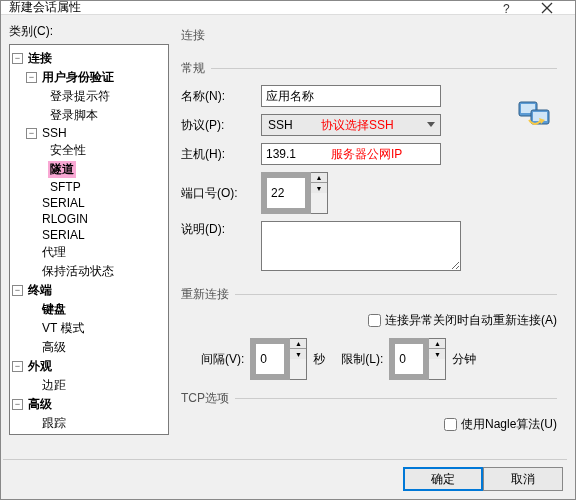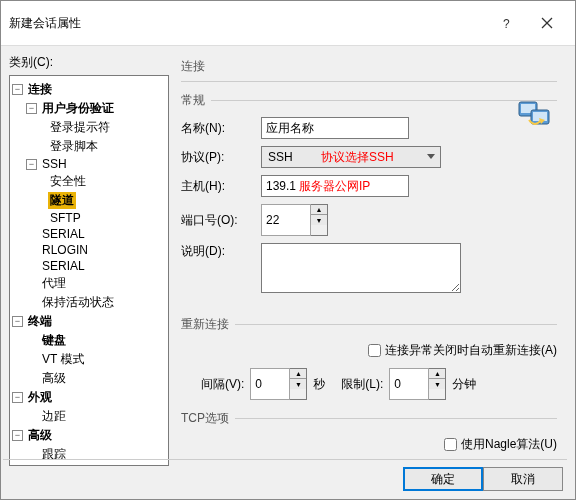--- a/index.html
+++ b/index.html
@@ -1,43 +1,43 @@
 <!DOCTYPE html>
 <html><head>
 <meta charset="utf-8">
 <style>
 * { box-sizing: border-box; font-family: "Microsoft YaHei", "SimSun", sans-serif; font-size: 12px; }
 body { margin: 0; background: #fff; }
 .window { width: 576px; height: 500px; border: 1px solid #888; background: #f0f0f0; position: relative; }
-.titlebar { height: 45px; background: #fff; border-bottom: 1px solid #ddd; display: flex; align-items: center; padding: 0 8px; }
+.titlebar { height: 14px; background: #fff; border-bottom: 1px solid #ddd; display: flex; align-items: center; padding: 0 8px; }
 .titlebar .title { flex: 1; }
 .titlebar .btn { width: 40px; height: 28px; display: flex; align-items: center; justify-content: center; }
 .content { display: flex; padding: 8px; gap: 8px; height: calc(100% - 70px); }
 .left { width: 160px; display: flex; flex-direction: column; }
 .left-label { margin-bottom: 4px; }
 .tree { flex: 1; border: 1px solid #7a7a7a; background: #fff; overflow: auto; padding: 4px 2px; }
 .tree-node { display: flex; align-items: center; padding: 1px 0; white-space: nowrap; cursor: default; }
 .tree-toggle { width: 11px; height: 11px; border: 1px solid #888; display: inline-flex; align-items: center; justify-content: center; font-size: 9px; line-height: 1; margin-right: 3px; color: #555; background: #fff; }
 .tree-spacer { display: inline-block; }
 .tree-label { padding: 0 2px; }
 .bold { font-weight: bold; }
-.selected-node { background: #eab308; }
+.selected-node { background: #f9a8d4; }
 .right { flex: 1; display: flex; flex-direction: column; padding: 4px 10px 0 4px; }
 .section-title { color: #555; margin-bottom: 6px; }
 .hr-line { display: flex; align-items: center; margin-bottom: 8px; }
 .hr-line .lbl { color: #555; margin-right: 6px; }
 .hr-line .line { flex: 1; height: 1px; background: #ccc; }
 .form-row { display: flex; align-items: center; margin-bottom: 7px; }
 .form-row .flabel { width: 80px; }
 .text-input { border: 1px solid #7a7a7a; background: #fff; padding: 2px 4px; height: 22px; }
-.text-input.w180 { width: 148px; }
+.text-input.w180 { width: 180px; }
 .select-box { border: 1px solid #7a7a7a; background: #e9e9e9; display: inline-flex; align-items: center; height: 22px; width: 180px; position: relative; padding: 0 20px 0 6px; }
 .select-box .arrow { position: absolute; right: 4px; top: 4px; }
 .num-spin { display: inline-flex; }
-.num-spin input { border: 1px solid #a3a3a3; height: 14px; width: 50px; padding: 15px 4px; }
+.num-spin input { border: 6px solid #a3a3a3; height: 14px; width: 50px; padding: 15px 4px; }
 .spin-btns { display: flex; flex-direction: column; border: 1px solid #7a7a7a; border-left: none; }
 .spin-btns div { width: 16px; height: 10px; background: #e9e9e9; display: flex; align-items: center; justify-content: center; font-size: 7px; }
 .spin-btns div:first-child { border-bottom: 1px solid #999; }
 .textarea { border: 1px solid #7a7a7a; background: #fff; width: 200px; height: 50px; }
 .annotation { color: #f00; font-size: 12px; }
 .icon-computers { width: 40px; height: 40px; position: absolute; right: 20px; top: 95px; }
 .checkbox-row { display: flex; align-items: center; margin-bottom: 8px; justify-content: flex-end; }
 .checkbox-row input { margin-right: 4px; }
 .sub-row { display: flex; align-items: center; gap: 6px; margin-left: 20px; margin-bottom: 10px; }
 .footer { position: absolute; bottom: 8px; right: 12px; display: flex; gap: 0; }
@@ -203,21 +203,21 @@
               <div>▼</div>
             </div>
         </div>
       </div>
 
       <div class="form-row" style="align-items:flex-start">
         <span class="flabel">说明(D):</span>
         <textarea class="textarea" style=""></textarea>
       </div>
 
-      <div class="hr-line" style="margin-top:16px">
+      <div class="hr-line" style="margin-top:8px">
           <span class="lbl">重新连接</span>
           <span class="line"></span>
         </div>
       <div class="checkbox-row">
         <input type="checkbox" style="">
         <span>连接异常关闭时自动重新连接(A)</span>
       </div>
       <div class="sub-row">
         <span>间隔(V):</span>
         <div class="num-spin">

